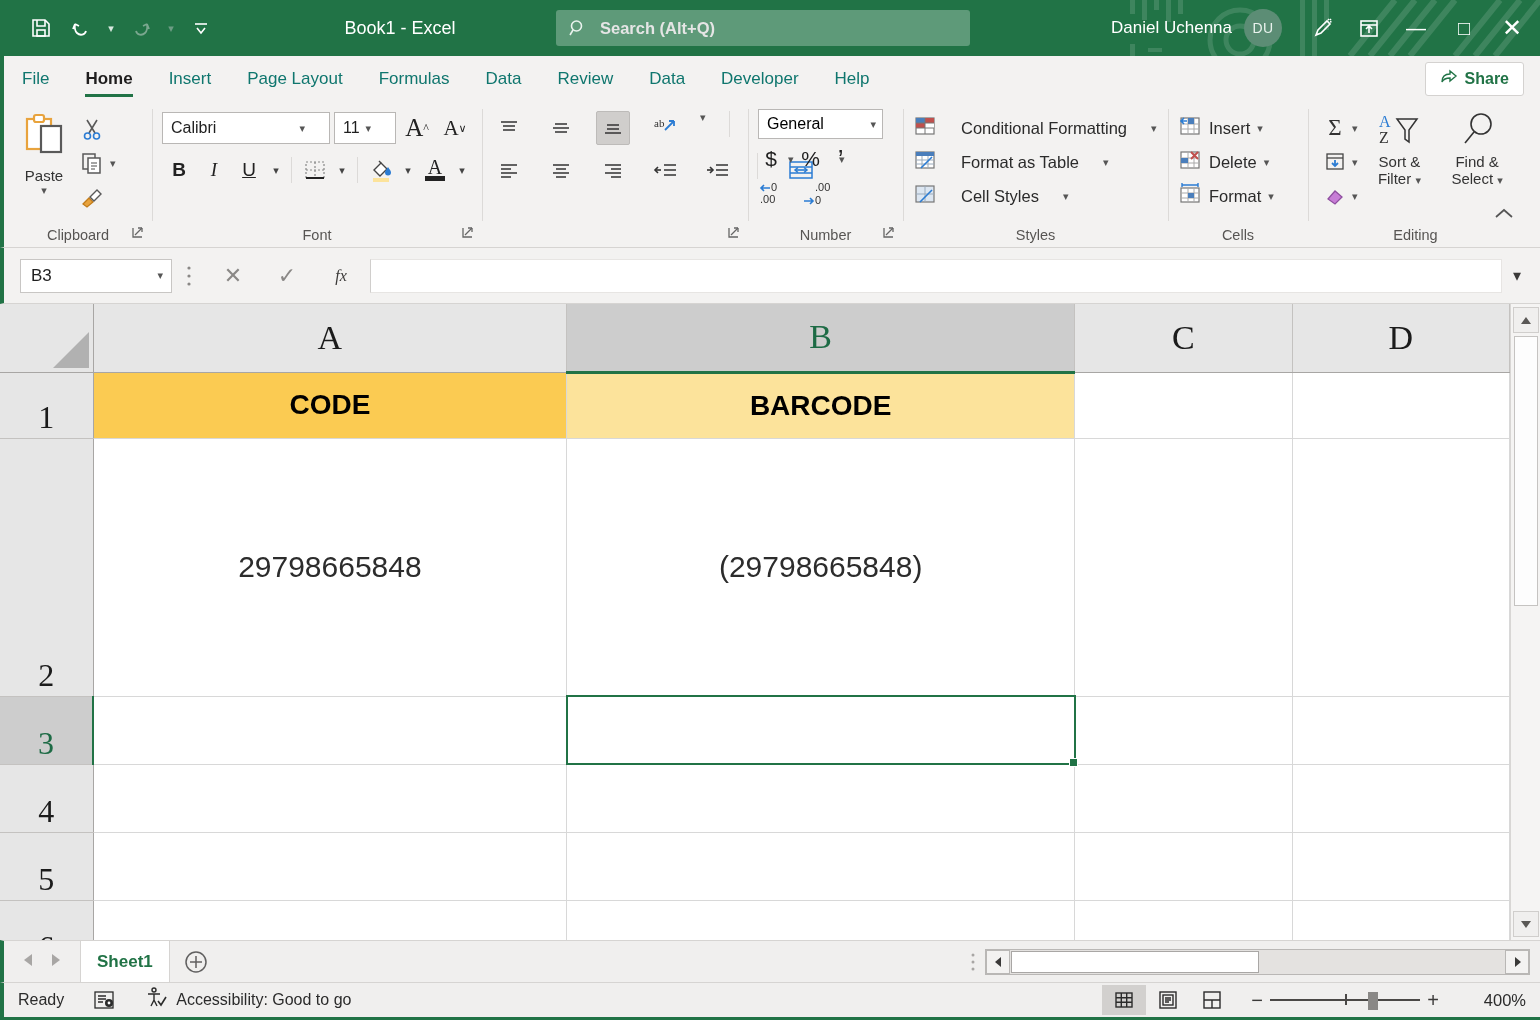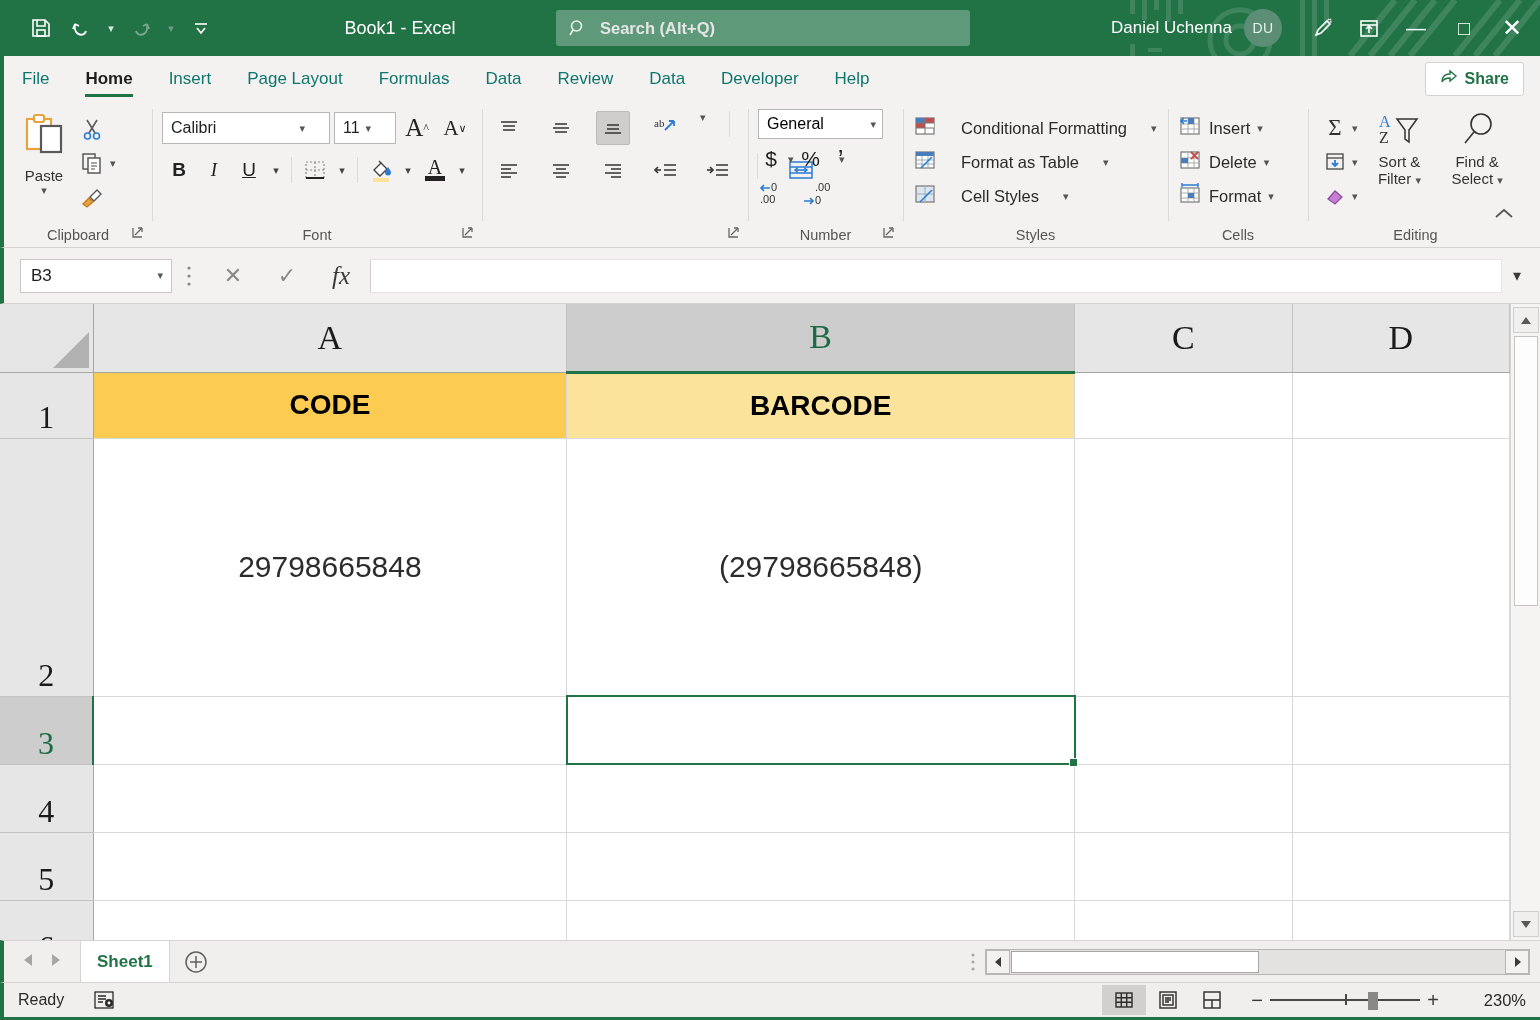--- a/index.html
+++ b/index.html
@@ -130,21 +130,21 @@
     border-left: 4px solid #217346; padding: 0 8px; gap: 0; border-bottom: 1px solid #d6d4d2;
   }
   .namebox {
     width: 152px; height: 34px; background: #fff; border: 1px solid #c8c6c4;
     display:flex; align-items:center; justify-content: space-between; padding: 0 8px 0 10px;
     font-size: 17px; color: #1f1f1f; margin-left: 8px;
   }
   .fbar-dots { width: 34px; display:flex; align-items:center; justify-content:center; color:#8a8886;}
   .fbtn-group { display:flex; align-items:center; height: 34px; }
   .fbar-btn { width: 54px; height: 34px; display:flex; align-items:center; justify-content:center; color:#8a8886;}
-  .fx { color: #3b3a39; font-style: italic; font-size: 25px; font-family: "Liberation Serif", serif; }
+  .fx { color: #3b3a39; font-style: italic; font-size: 16px; font-family: "Liberation Serif", serif; }
   .finput {
     flex: 1; height: 34px; background: #fff; border: 1px solid #e7e5e3; border-left: 1px solid #d0cecc;
     margin-left: 2px; display:flex; align-items:center; padding: 0 8px; font-size: 16px;
   }
   .fbar-expand { width: 30px; height: 34px; display:flex; align-items:center; justify-content:center; color:#3b3a39;}
 
   
   .grid-wrap { flex: 1; position: relative; overflow: hidden; background: #fff; display:flex;}
   .grid-main { flex: 1; position: relative; overflow: hidden; }
   table.sheet { border-collapse: collapse; table-layout: fixed; }
@@ -866,20 +866,30 @@
   <div class="statusbar">
     <span class="sb-item">Ready</span>
     <span class="sb-item">
       <svg width="24" height="22" viewBox="0 0 24 22" fill="none" stroke="#2b2b2b" stroke-width="1.3">
         <rect x="3" y="3" width="18" height="16"></rect>
           <path d="M6 7h8 M6 10h8 M6 13h5"></path>
         <circle cx="17" cy="14" r="4" fill="#2b2b2b" stroke="none"></circle>
           <circle cx="17" cy="14" r="1.4" fill="#fff" stroke="none"></circle>
       </svg>
     </span>
+    <span class="sb-item">
+      <span>
+        <svg width="24" height="24" viewBox="0 0 24 24" fill="none" stroke="#2b2b2b" stroke-width="1.4">
+          <circle cx="10" cy="4" r="2"></circle>
+            <path d="M4 8h12 M10 8v6 M10 14l-3 6 M10 14l3 6"></path>
+          <path d="M14 15 l3 4 l5 -8" stroke="#2b2b2b" stroke-width="1.6"></path>
+        </svg>
+      </span>
+      <span>Accessibility: Good to go</span>
+    </span>
 
     <div class="sb-right">
       <span class="view-btn active">
         <svg width="24" height="24" viewBox="0 0 24 24" fill="none" stroke="#2b2b2b" stroke-width="1.4">
           <rect x="4" y="5" width="16" height="14"></rect>
             <path d="M4 9.7h16 M4 14.3h16 M9.3 5v14 M14.7 5v14"></path>
         </svg>
       </span>
       <span class="view-btn">
         <svg width="24" height="24" viewBox="0 0 24 24" fill="none" stroke="#2b2b2b" stroke-width="1.4">
@@ -896,17 +906,17 @@
       </span>
       <span class="zoom-slider">
         <span class="zs-sign">−</span>
         <span class="zs-track">
           <span class="zs-line"></span>
           <span class="zs-mid"></span>
           <span class="zs-thumb"></span>
         </span>
         <span class="zs-sign">+</span>
       </span>
-      <span class="zoom-pct">230%</span>
+      <span class="zoom-pct">400%</span>
     </div>
   </div>
 
 </div>
 
 </body></html>

